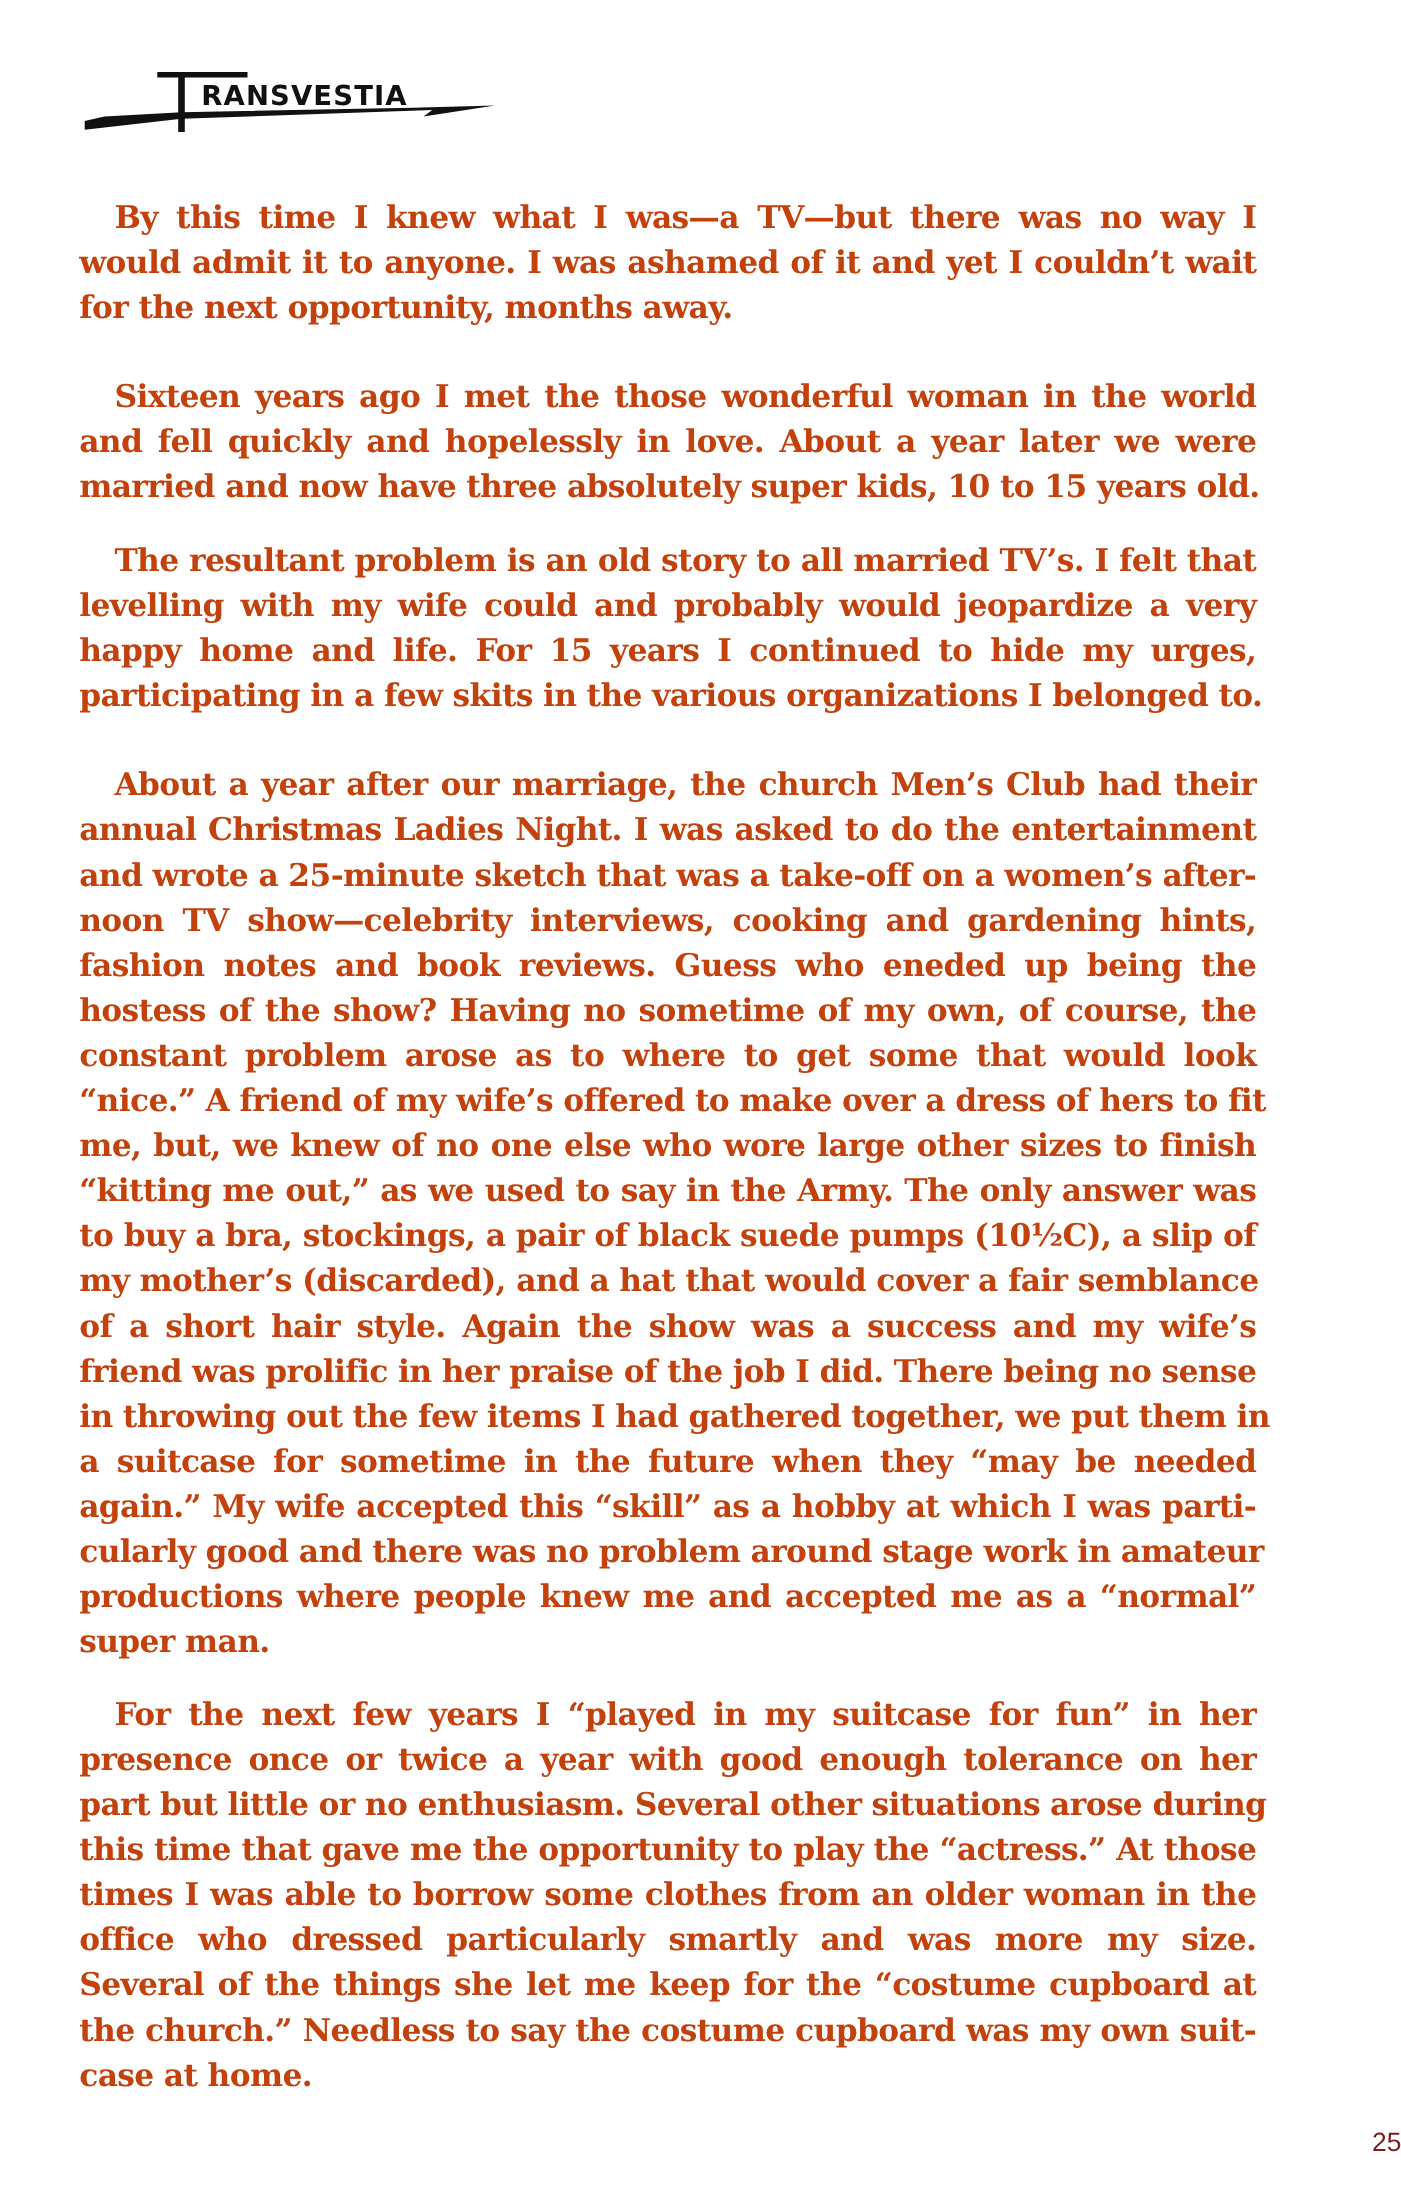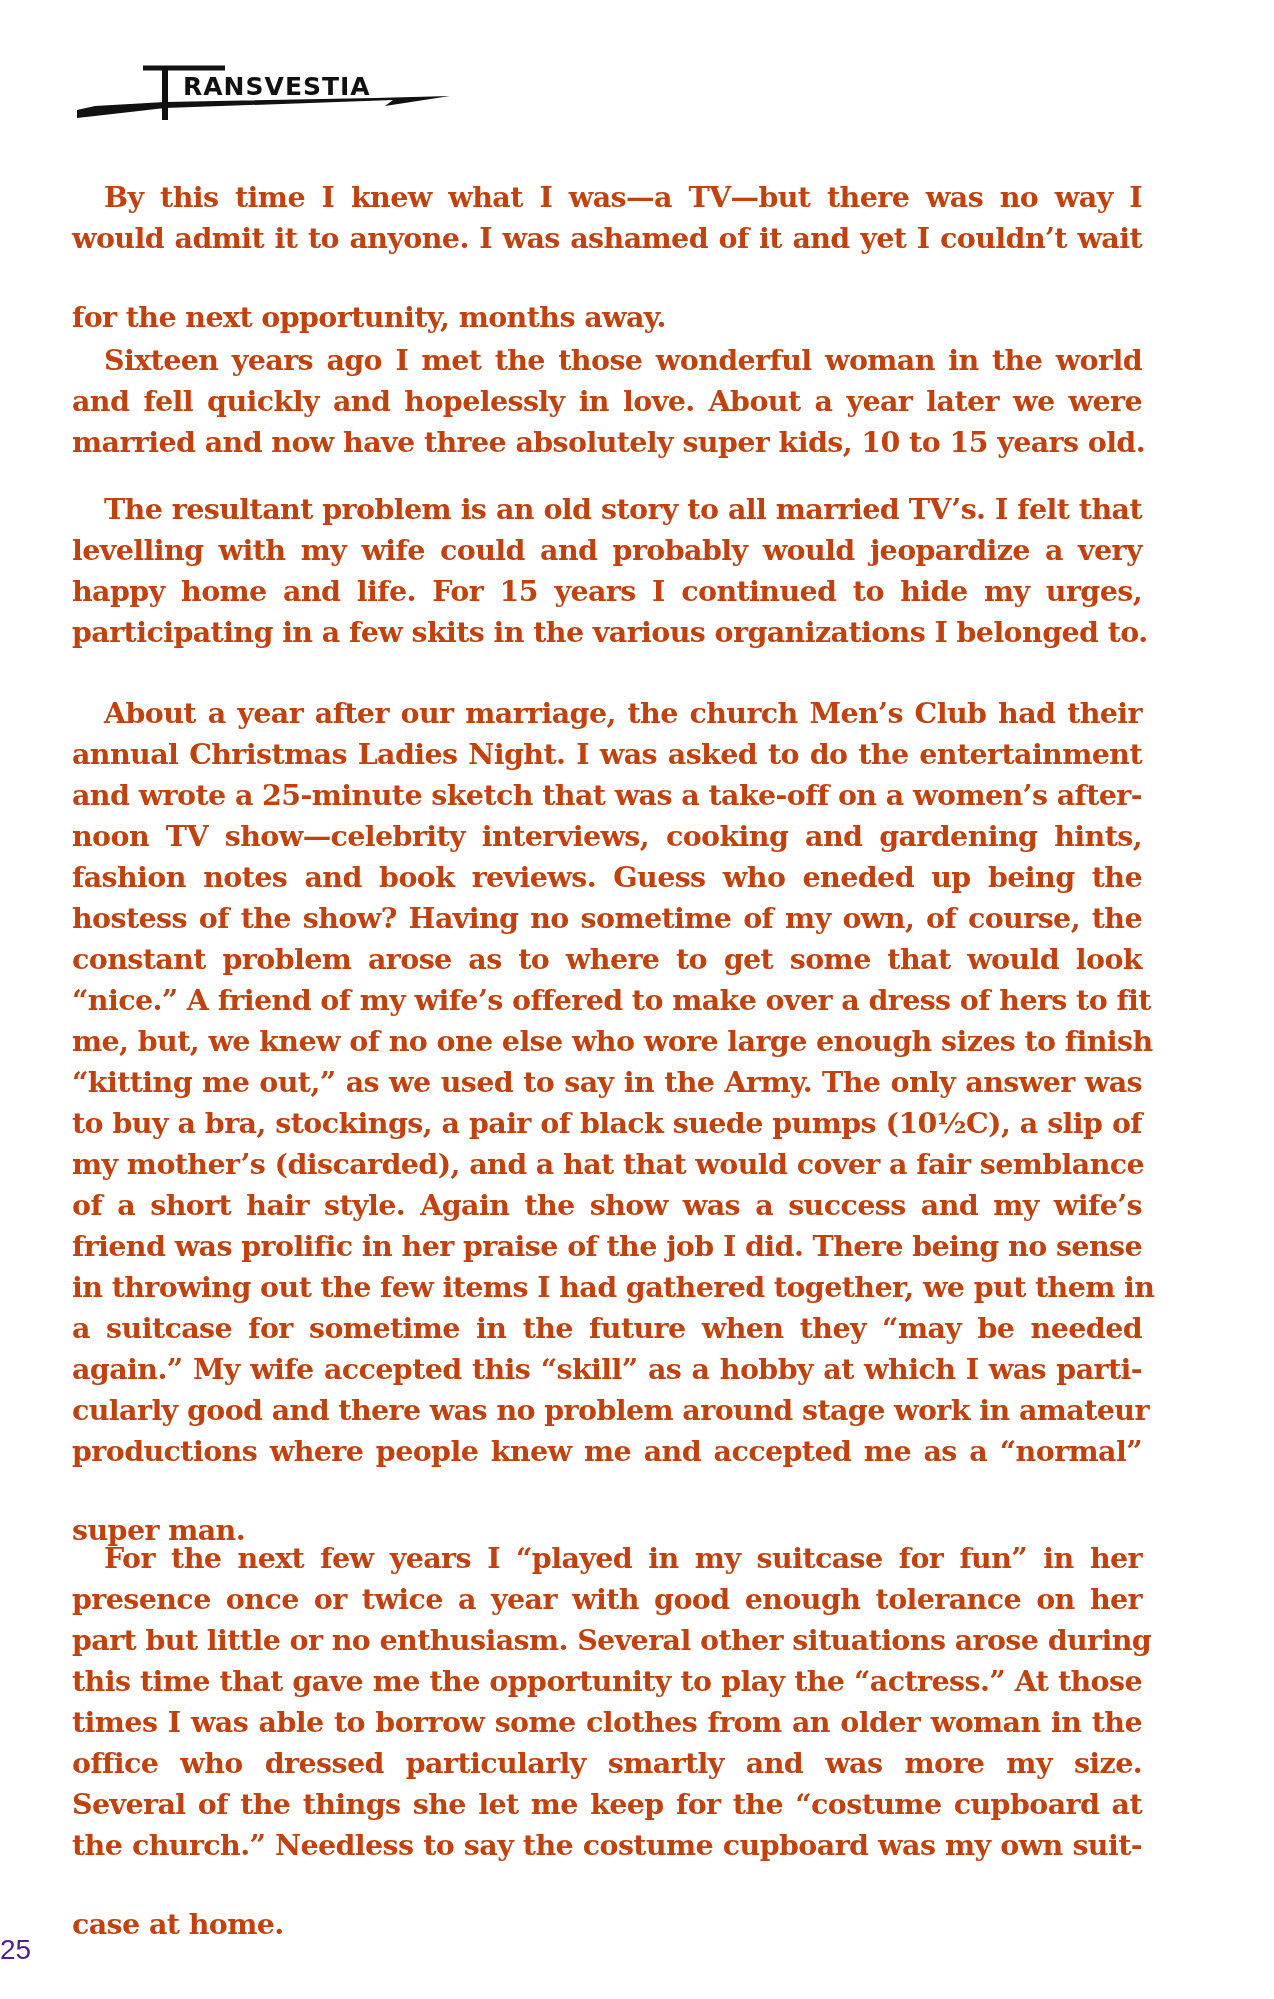--- a/index.html
+++ b/index.html
@@ -13,24 +13,24 @@
     font-size: 25px; letter-spacing: 1px; color: #111;
   }
   .body-text { position: absolute; left: 72px; width: 1070px; }
   .line {
     position: absolute; left: 0; width: 1070px; height: 41px;
     font-family: "DejaVu Serif", serif; font-weight: bold; font-size: 28.5px;
     color: #c2410c; white-space: nowrap; text-align: justify; text-align-last: justify;
     line-height: 41px; letter-spacing: -0.6px;
   }
   .line.indent { left: 32px; width: 1038px; }
-  .line.last { text-align-last: left; margin-top: 38px; }
+  .line.last { text-align-last: left; }
   .page-number {
-    position: absolute; left: 0; width: 1274px; top: 1934px; text-align: left;
-    font-family: "Liberation Sans", sans-serif; font-size: 28px; color: #4c1d95;
+    position: absolute; left: 0; width: 1274px; top: 1934px; text-align: right;
+    font-family: "Liberation Sans", sans-serif; font-size: 24px; color: #7f1d1d;
   }
 </style>
 </head>
 <body>
 
 <div class="page">
 
   <div class="header">
     <svg width="380" height="62">
 
@@ -66,21 +66,21 @@
 
     <div>
       <div class="line indent" style="top:693px">About a year after our marriage, the church Men’s Club had their</div>
       <div class="line" style="top:734px">annual Christmas Ladies Night. I was asked to do the entertainment</div>
       <div class="line" style="top:775px">and wrote a 25-minute sketch that was a take-off on a women’s after-</div>
       <div class="line" style="top:816px">noon TV show—celebrity interviews, cooking and gardening hints,</div>
       <div class="line" style="top:857px">fashion notes and book reviews. Guess who eneded up being the</div>
       <div class="line" style="top:898px">hostess of the show? Having no sometime of my own, of course, the</div>
       <div class="line" style="top:939px">constant problem arose as to where to get some that would look</div>
       <div class="line" style="top:980px">“nice.” A friend of my wife’s offered to make over a dress of hers to fit</div>
-      <div class="line" style="top:1021px">me, but, we knew of no one else who wore large enough sizes to finish</div>
+      <div class="line" style="top:1021px">me, but, we knew of no one else who wore large other sizes to finish</div>
       <div class="line" style="top:1062px">“kitting me out,” as we used to say in the Army. The only answer was</div>
       <div class="line" style="top:1103px">to buy a bra, stockings, a pair of black suede pumps (10½C), a slip of</div>
       <div class="line" style="top:1144px">my mother’s (discarded), and a hat that would cover a fair semblance</div>
       <div class="line" style="top:1185px">of a short hair style. Again the show was a success and my wife’s</div>
       <div class="line" style="top:1226px">friend was prolific in her praise of the job I did. There being no sense</div>
       <div class="line" style="top:1267px">in throwing out the few items I had gathered together, we put them in</div>
       <div class="line" style="top:1308px">a suitcase for sometime in the future when they “may be needed</div>
       <div class="line" style="top:1349px">again.” My wife accepted this “skill” as a hobby at which I was parti-</div>
       <div class="line" style="top:1390px">cularly good and there was no problem around stage work in amateur</div>
       <div class="line" style="top:1431px">productions where people knew me and accepted me as a “normal”</div>

